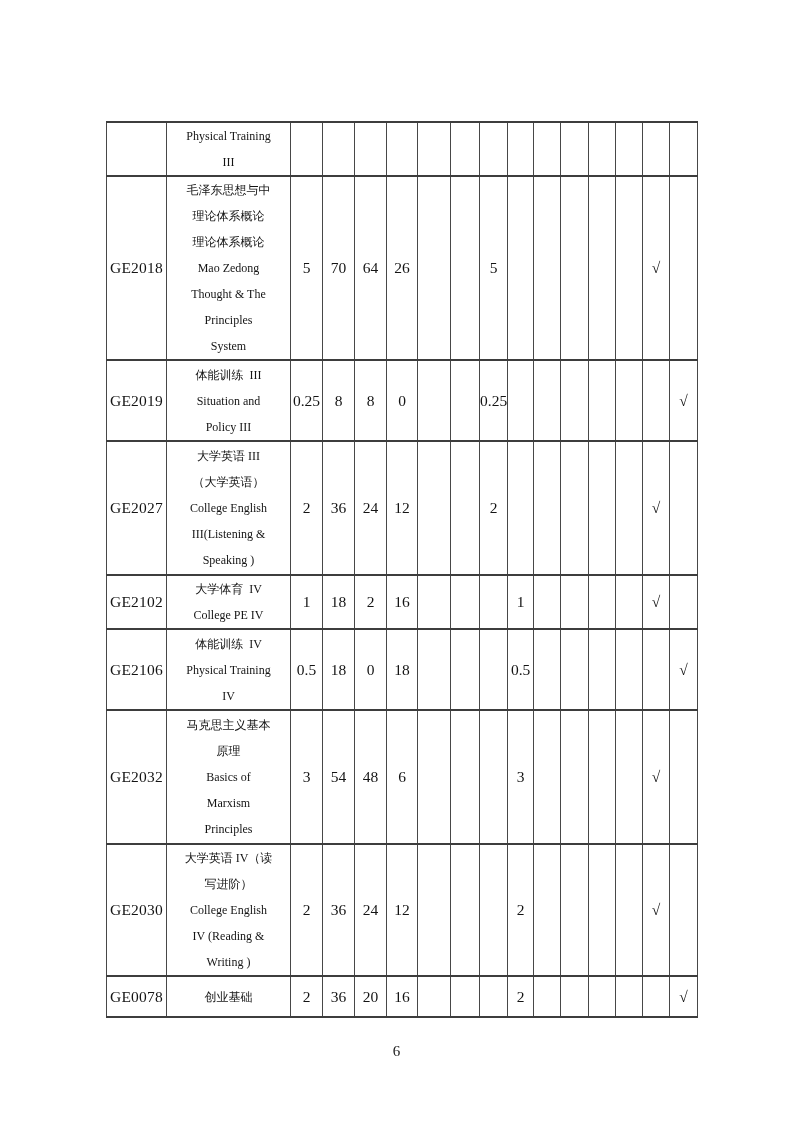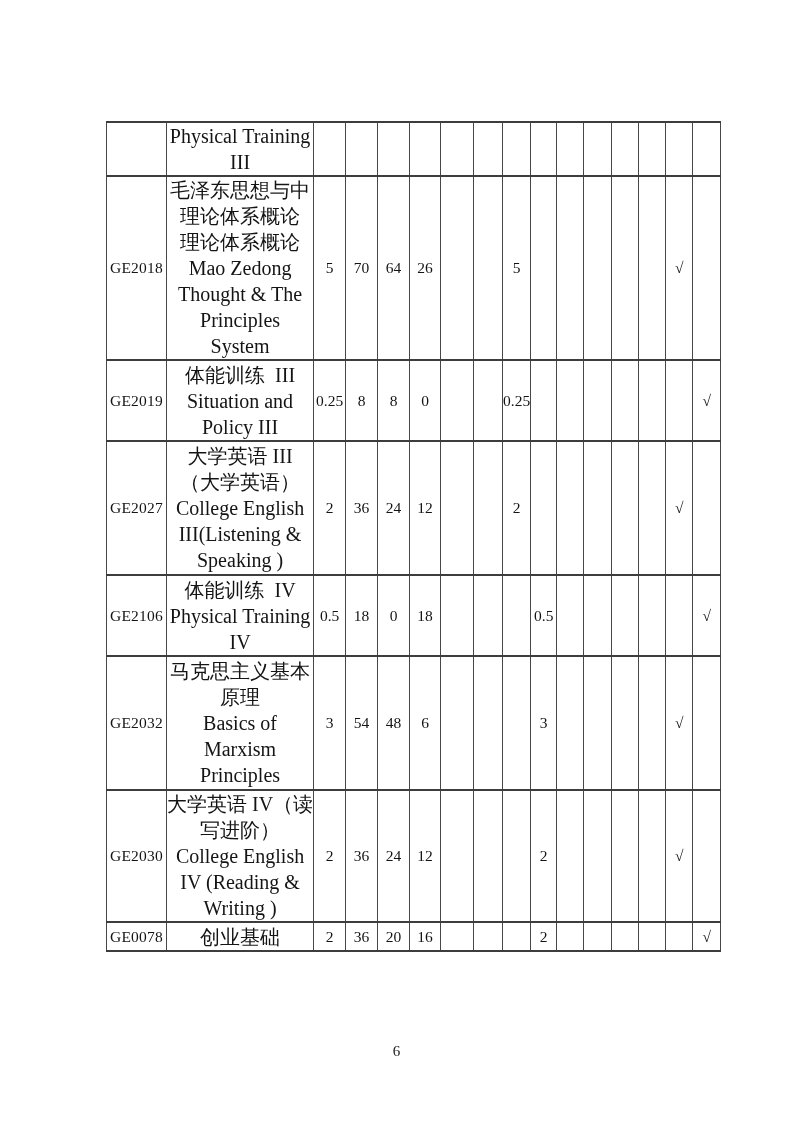--- a/index.html
+++ b/index.html
@@ -13,21 +13,21 @@
     border-collapse:collapse; table-layout:fixed;
   }
   table.curriculum td {
     border-left:1px solid #474747; border-right:1px solid #474747;
     border-top:2px solid #3d3d3d; border-bottom:2px solid #3d3d3d;
     padding:0; margin:0;
     text-align:center; vertical-align:middle;
     font-size:15.5px; color:#141414; overflow:hidden;
   }
   td.code { font-size:15.5px; letter-spacing:0.2px; }
-  .nl { line-height:26px; white-space:pre; font-size:20px; }
+  .nl { line-height:26px; white-space:pre; font-size:12px; }
   td.small { font-size:12px; }
   td.check { font-size:14.5px; }
   .page-number {
     position:absolute; left:0; right:0; top:1043px;
     text-align:center; font-size:15px; color:#202020;
   }
 </style>
 </head>
 <body>
 
@@ -139,20 +139,41 @@
           <td></td>
           <td>2</td>
           <td></td>
           <td></td>
           <td></td>
           <td></td>
           <td></td>
           <td class="check">√</td>
           <td></td>
         </tr>
+        <tr style="height: 54px;">
+          <td class="code">GE2102</td>
+          <td>
+            <div class="nl">大学体育  IV</div>
+            <div class="nl">College PE IV</div>
+          </td>
+          <td>1</td>
+          <td>18</td>
+          <td>2</td>
+          <td>16</td>
+          <td></td>
+          <td></td>
+          <td></td>
+          <td>1</td>
+          <td></td>
+          <td></td>
+          <td></td>
+          <td></td>
+          <td class="check">√</td>
+          <td></td>
+        </tr>
         <tr style="height: 81px;">
           <td class="code">GE2106</td>
           <td>
             <div class="nl">体能训练  IV</div>
             <div class="nl">Physical Training</div>
             <div class="nl">IV</div>
           </td>
           <td>0.5</td>
           <td>18</td>
           <td>0</td>
@@ -209,21 +230,21 @@
           <td></td>
           <td></td>
           <td>2</td>
           <td></td>
           <td></td>
           <td></td>
           <td></td>
           <td class="check">√</td>
           <td></td>
         </tr>
-        <tr style="height: 29px; margin-top: 29px;">
+        <tr style="height: 41px; margin-top: 29px;">
           <td class="code">GE0078</td>
           <td>
             <div class="nl">创业基础</div>
           </td>
           <td>2</td>
           <td>36</td>
           <td>20</td>
           <td>16</td>
           <td></td>
           <td></td>

